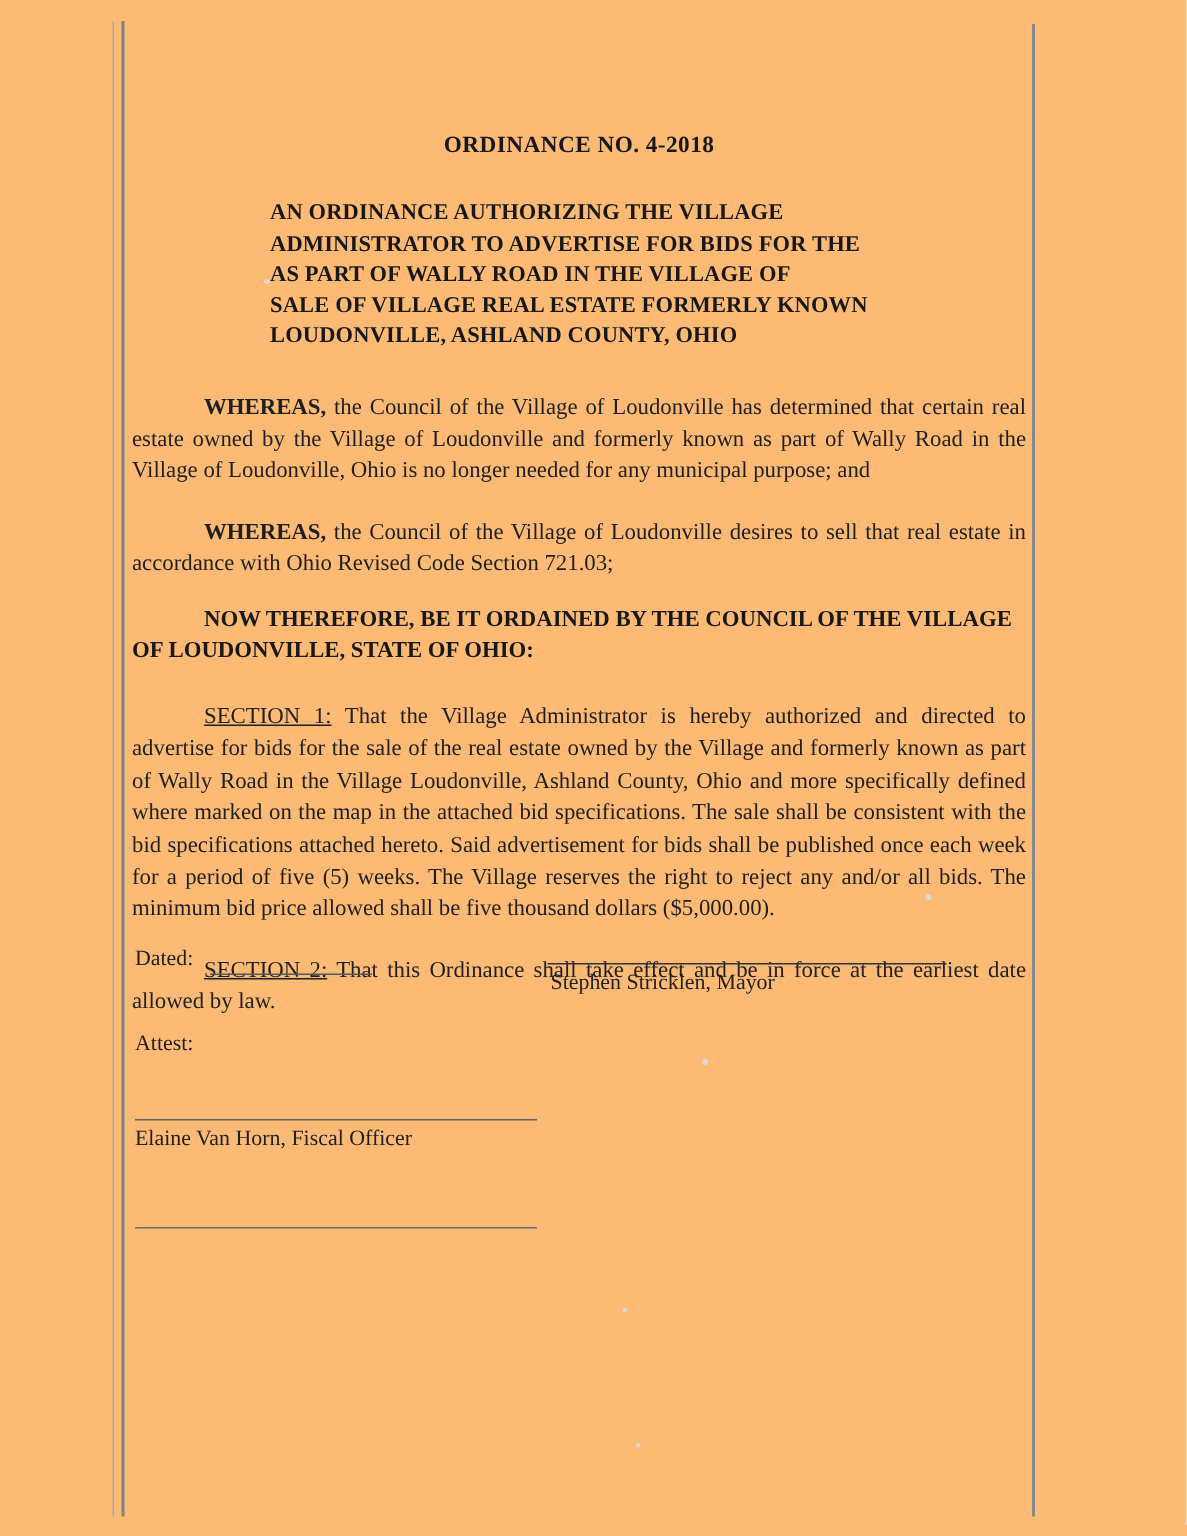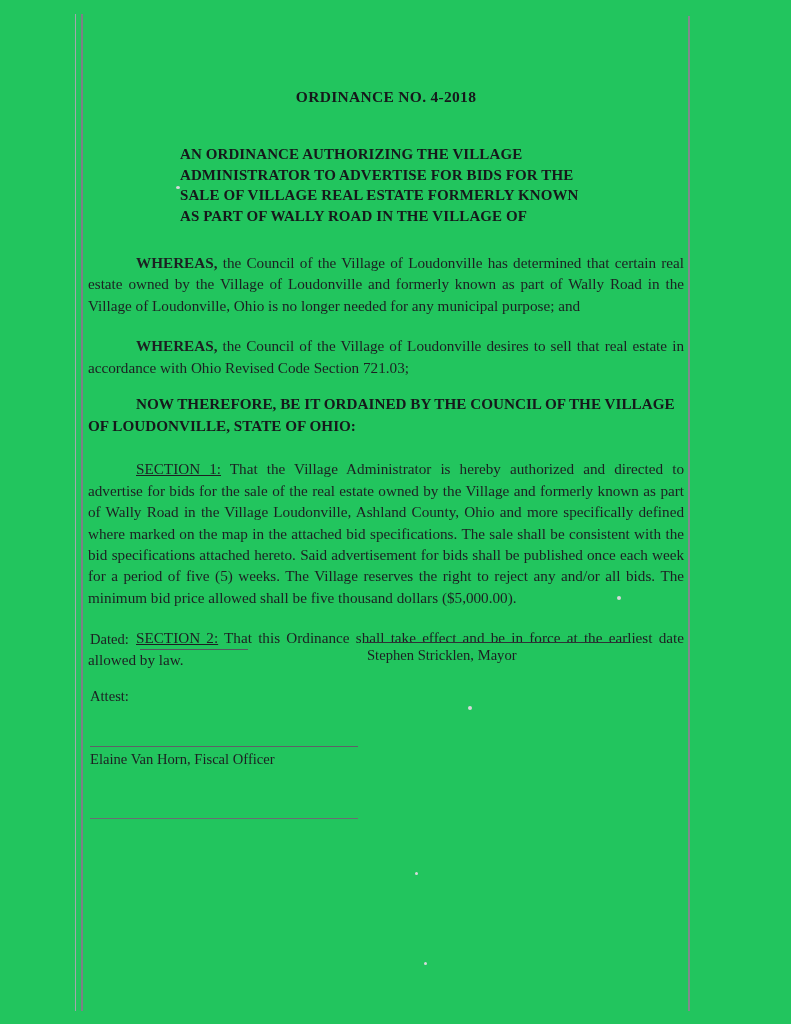--- a/index.html
+++ b/index.html
@@ -4,21 +4,21 @@
 <style>
   html, body {
     margin: 0;
     padding: 0;
     background: #ffffff;
   }
   #page {
     position: relative;
     width: 791px;
     height: 1024px;
-    background: #22c55e;
+    background: #fdba74;
     overflow: hidden;
     font-family: "Liberation Serif", "DejaVu Serif", serif;
     color: #1a1a1a;
   }
   
   .scan-line {
     position: absolute;
     background: #8d9096;
   }
   #scan-left-outer {
@@ -42,21 +42,21 @@
   }
   .doc-number {
     text-align: center;
     font-weight: bold;
     font-size: 15.5px;
     letter-spacing: 0.3px;
     margin-top: 88px;
     color: #16181b;
   }
   .doc-title {
-    margin-top: 38px;
+    margin-top: 26px;
     margin-left: 92px;
     font-weight: bold;
     font-size: 15px;
     line-height: 20.5px;
     letter-spacing: 0.1px;
     color: #16181b;
   }
   .doc-title div { white-space: nowrap; }
   .para {
     font-size: 15.2px;
@@ -167,22 +167,23 @@
   <div class="speckle" style="left:415px; top:872px; width:3px; height:3px;"></div>
   <div class="speckle" style="left:424px; top:962px; width:3px; height:3px;"></div>
 
   <div id="content">
 
     <div class="doc-number">ORDINANCE NO. 4-2018</div>
 
     <div class="doc-title">
       <div>AN ORDINANCE AUTHORIZING THE VILLAGE</div>
       <div>ADMINISTRATOR TO ADVERTISE FOR BIDS FOR THE</div>
+      <div>AS PART OF WALLY ROAD IN THE VILLAGE OF</div>
       <div>SALE OF VILLAGE REAL ESTATE FORMERLY KNOWN</div>
-      <div>AS PART OF WALLY ROAD IN THE VILLAGE OF</div>
+      <div>LOUDONVILLE, ASHLAND COUNTY, OHIO</div>
     </div>
 
     <p class="para indent whereas-1"><span class="lead-bold">WHEREAS,</span><span> the Council of the Village of Loudonville has determined that certain real estate owned by the Village of Loudonville and formerly known as part of Wally Road in the Village of Loudonville, Ohio is no longer needed for any municipal purpose; and</span></p>
 
     <p class="para indent whereas-2"><span class="lead-bold">WHEREAS,</span><span> the Council of the Village of Loudonville desires to sell that real estate in accordance with Ohio Revised Code Section 721.03;</span></p>
 
     <p class="now-therefore">NOW THEREFORE, BE IT ORDAINED BY THE COUNCIL OF THE VILLAGE OF LOUDONVILLE, STATE OF OHIO:</p>
 
     <p class="para indent section-1"><span class="lead-bold-ul">SECTION 1:</span><span> That the Village Administrator is hereby authorized and directed to advertise for bids for the sale of the real estate owned by the Village and formerly known as part of Wally Road in the Village Loudonville, Ashland County, Ohio and more specifically defined where marked on the map in the attached bid specifications. The sale shall be consistent with the bid specifications attached hereto. Said advertisement for bids shall be published once each week for a period of five (5) weeks. The Village reserves the right to reject any and/or all bids. The minimum bid price allowed shall be five thousand dollars ($5,000.00).</span></p>
 

